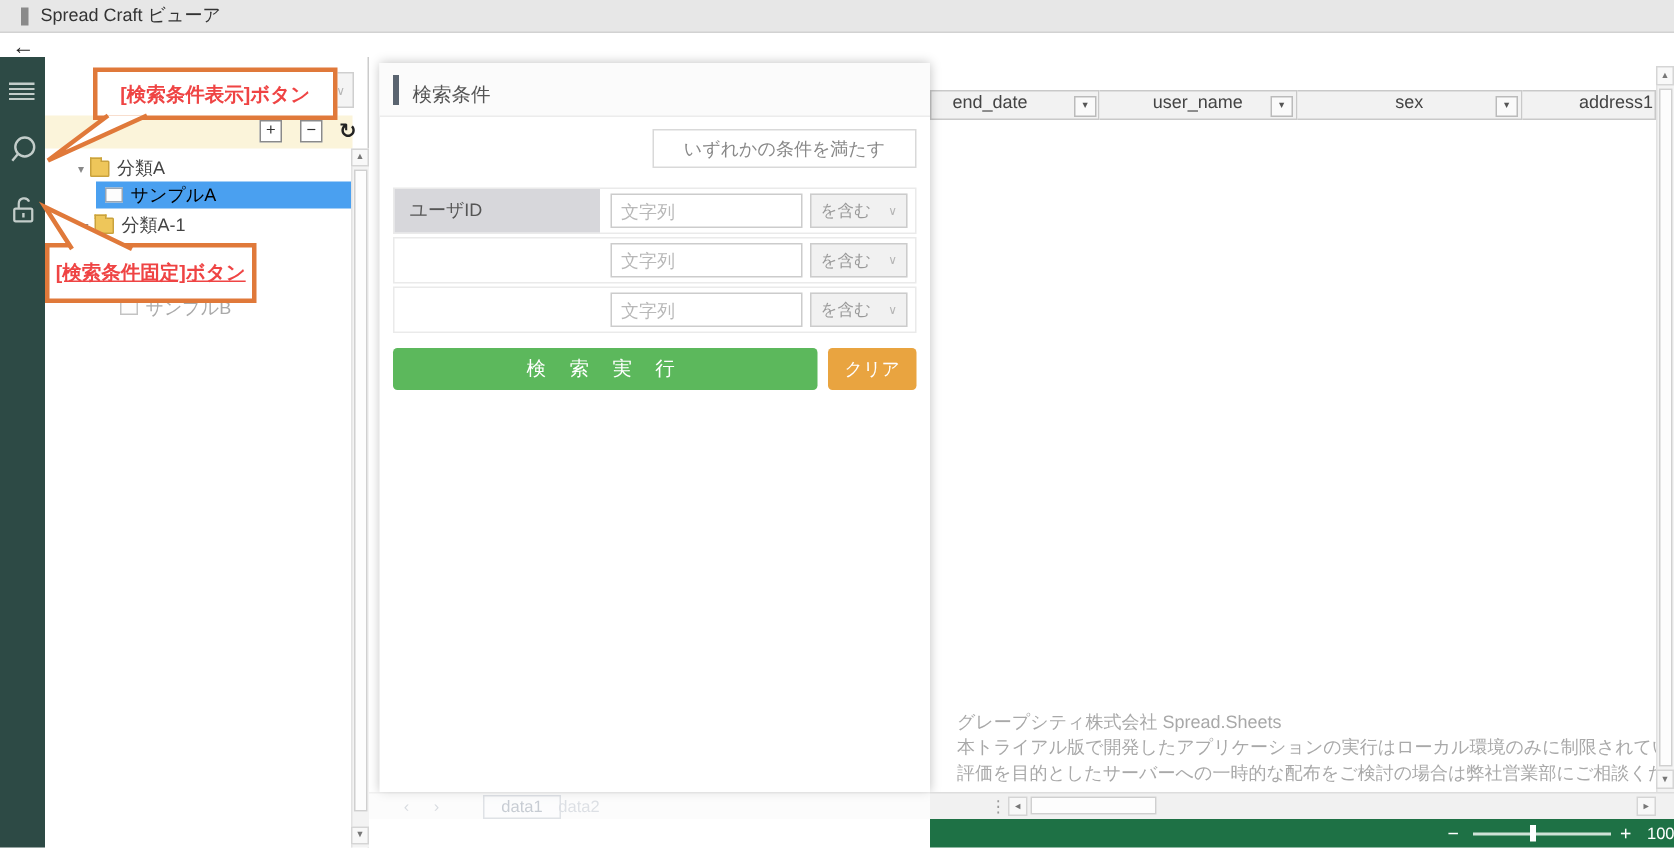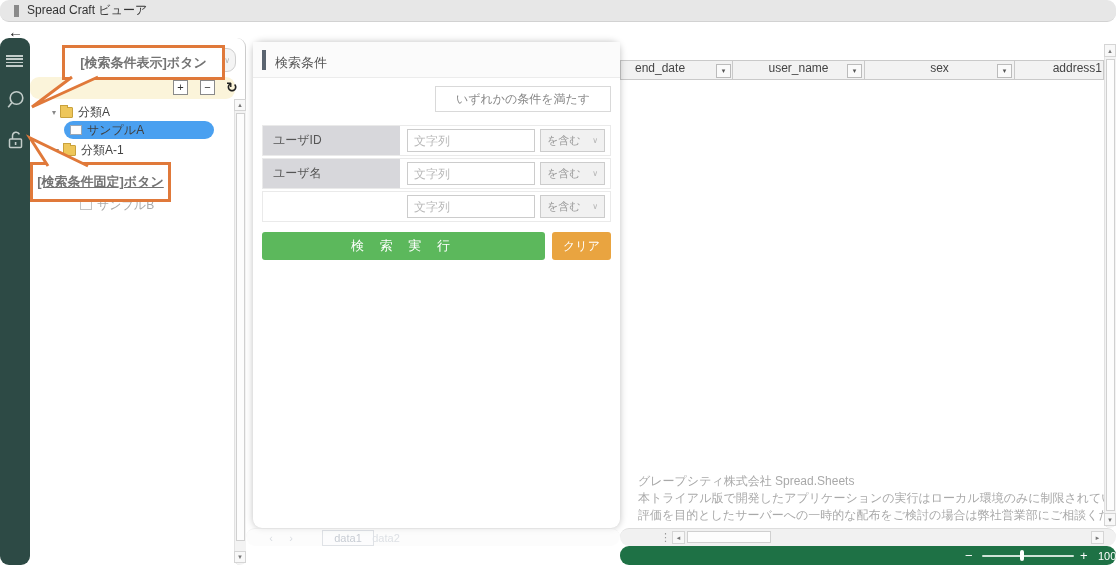--- a/index.html
+++ b/index.html
@@ -1,18 +1,18 @@
 <!DOCTYPE html>
 <html><head>
 <meta charset="utf-8">
 <style>
   * { margin:0; padding:0; box-sizing:border-box; }
   html,body { width:1116px; height:565px; overflow:hidden;
     font-family:"Liberation Sans","DejaVu Sans",sans-serif; background:#fff; }
-  .abs { position:absolute;border-radius:9px; }
+  .abs { position:absolute; }
 
   
   .titlebar { left:0; top:0; width:1116px; height:22px; background:#e7e7e7;
     border-bottom:1px solid #d2d2d2; display:flex; align-items:center; }
   .titlebar-icon { width:5px; height:12px; background:#8a8a8a; margin:0 8px 0 14px; }
   .titlebar-text { font-size:12px; color:#333; }
   .topstrip { left:0; top:22px; width:1116px; height:18px; background:#fff; }
   .back-btn { left:8px; top:23px; font-size:15px; color:#222; font-weight:bold; cursor:pointer; }
 
   
@@ -82,21 +82,21 @@
     border-top:1px solid #e5e5e5; opacity:0.55; }
   .sheettab { position:absolute; top:1px; height:16px; font-size:11px; color:#9aa3b0;
     display:flex; align-items:center; justify-content:center; }
   .hscroll { left:620px; top:528px; width:496px; height:18px; background:#f1f1f1; border-top:1px solid #ddd; }
   .statusbar-faded { left:246px; top:546px; width:374px; height:19px; background:#e9f0ea;margin-top:41px; }
   .statusbar { left:620px; top:546px; width:496px; height:19px; background:#1e7145; color:#fff; }
 
   
   .callout-box { position:absolute; background:#fff; border:3px solid #e0793a;
     display:flex; align-items:center; justify-content:center; font-size:13px; font-weight:bold;
-    color:#737373; z-index:30; }
+    color:#ef4444; z-index:30; }
   .callout-tail { position:absolute; z-index:31; }
 </style>
 </head>
 <body>
 
 <div class="abs titlebar">
   <div class="titlebar-icon"></div>
   <div class="titlebar-text">Spread Craft ビューア</div>
 </div>
 <div class="abs topstrip"></div>
@@ -130,21 +130,21 @@
   <div class="tb-box" style="left:143px;">+</div>
   <div class="tb-box" style="left:170px;">−</div>
   <div class="tb-refresh" style="left:196px;">↻</div>
 </div>
 
 <div class="tree-row abs" style="left:52px; top:103px;">
   <span class="tri">▾</span>
   <span class="folder"></span>
   <span>分類A</span>
 </div>
-<div class="tree-row abs sel-row" style="left:64px; top:121px; width:150px; padding-left:6px; color:#404040;">
+<div class="tree-row abs sel-row" style="left:64px; top:121px; width:170px; padding-left:6px; color:#000000;">
   <span class="doc"></span>
   <span>サンプルA</span>
 </div>
 <div class="tree-row abs" style="left:55px; top:141px;">
   <span class="tri">▾</span>
   <span class="folder"></span>
   <span>分類A-1</span>
 </div>
 <div class="tree-row abs" style="left:80px; top:196px; color:#aaa;">
   <span class="doc" style="border-color:#c3c3c3;"></span>
@@ -192,21 +192,20 @@
 
   <div class="form-row" style="top:83px;">
     <div class="form-label">ユーザID</div>
     <input class="form-input" placeholder="文字列" style="">
     <div class="form-op">
       <span>を含む</span>
       <span class="chev">∨</span>
     </div>
   </div>
   <div class="form-row" style="top:116px;">
-    <div class="form-label">ユーザ名</div>
     <input class="form-input" placeholder="文字列" style="">
     <div class="form-op">
       <span>を含む</span>
       <span class="chev">∨</span>
     </div>
   </div>
   <div class="form-row" style="top:149px;">
     <input class="form-input" placeholder="文字列" style="">
     <div class="form-op">
       <span>を含む</span>

